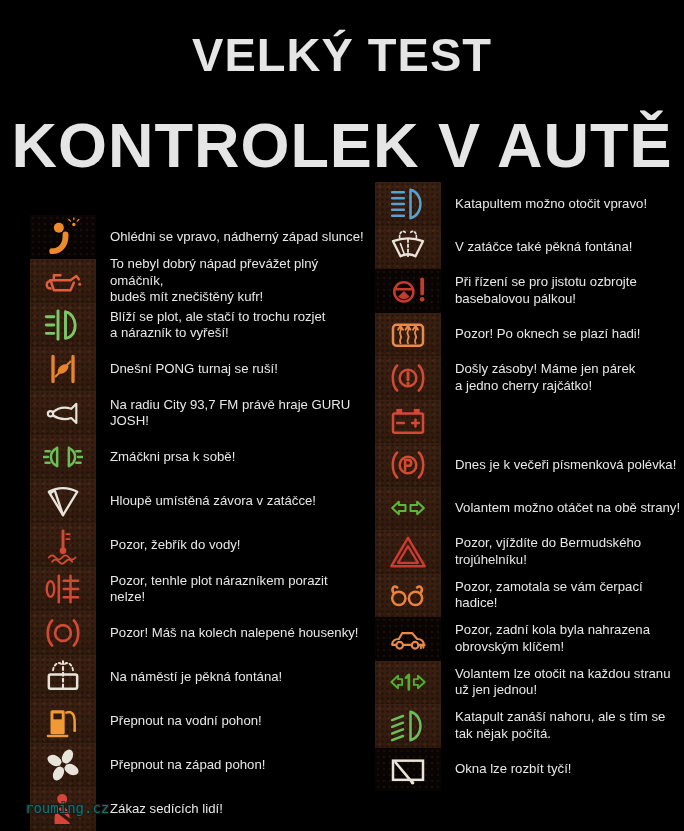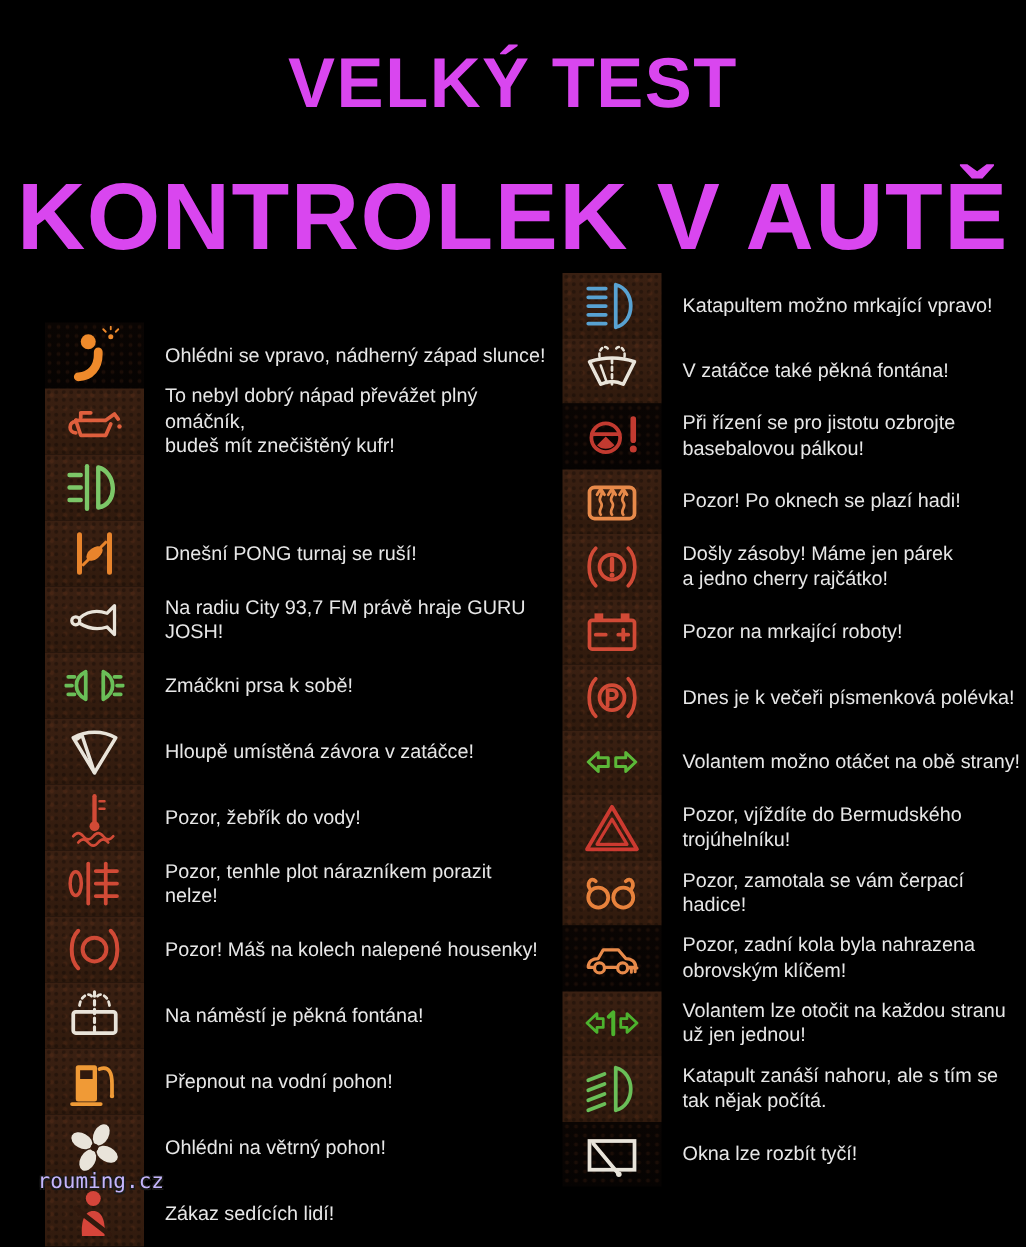--- a/index.html
+++ b/index.html
@@ -2,21 +2,21 @@
 <html><head>
 <meta charset="utf-8">
 <style>
   html,body{margin:0;padding:0;}
   body{
     width:684px;height:831px;position:relative;overflow:hidden;
     background:#000;font-family:"Liberation Sans",sans-serif;
   }
   .title{
     position:absolute;top:26px;left:0;right:0;text-align:center;
-    color:#d946ef;font-weight:900;letter-spacing:1px;
+    color:#e5e5e5;font-weight:900;letter-spacing:1px;
   }
   .title .l1{font-size:47px;line-height:58px;}
   .title .l2{font-size:63px;line-height:58px;margin-top:32px;}
   .col{position:absolute;}
   .col-left{left:30px;top:215px;width:335px;}
   .col-right{left:375px;top:182px;width:306px;}
   .row{display:flex;align-items:center;}
   .col-left .row{height:44px;}
   .col-right .row{height:43.5px;}
   .icon-cell{
@@ -32,22 +32,22 @@
       radial-gradient(rgba(60,30,15,.35) 1px, transparent 1.6px),
       linear-gradient(180deg,#0a0503,#060302);
     background-size:6px 6px,100% 100%;
   }
   .icon-cell svg{display:block;}
   .caption{
     margin-left:14px;color:#e7e7e7;font-size:13.2px;line-height:16.5px;
     white-space:pre-line;
   }
   .watermark{
-    position:absolute;left:25px;top:780px;z-index:6;
-    font-family:"DejaVu Sans Mono",monospace;font-size:14px;color:#c4b5fd;
+    position:absolute;left:25px;top:800px;z-index:6;
+    font-family:"DejaVu Sans Mono",monospace;font-size:14px;color:#0f766e;
     text-shadow:1px 1px 0 #1b1b1b,-1px -1px 0 #1b1b1b,1px -1px 0 #1b1b1b,-1px 1px 0 #1b1b1b;
   }
 </style>
 </head>
 <body>
 
 <div class="title">
   <div class="l1">VELKÝ TEST</div>
   <div class="l2">KONTROLEK V AUTĚ</div>
 </div>
@@ -81,20 +81,22 @@
   </div>
 
   <div class="row">
     <div class="icon-cell" style="color: rgb(124, 199, 104);">
       <svg viewBox="0 0 48 48" width="40" height="40" fill="none" stroke="currentColor" stroke-width="3.5" stroke-linecap="round" stroke-linejoin="round">
         <path d="M4,14 H13 M4,24 H13 M4,34 H13"></path>
         <path d="M18,7 V41"></path>
         <path d="M27,8 V40 M27,8 C41,11 44,37 27,40"></path>
       </svg>
     </div>
+    <div class="caption">Blíží se plot, ale stačí to trochu rozjet
+a nárazník to vyřeší!</div>
   </div>
 
   <div class="row">
     <div class="icon-cell" style="color: rgb(232, 132, 44);">
       <svg viewBox="0 0 48 48" width="40" height="40" fill="none" stroke="currentColor" stroke-linecap="round">
         <path d="M12,9 V39 M36,9 V39" stroke-width="4"></path>
         <ellipse cx="24" cy="24" rx="7.5" ry="4.5" transform="rotate(-38 24 24)" fill="currentColor" stroke="none"></ellipse>
         <path d="M15,33 L19,29 M29,19 L33,15" stroke-width="2.5"></path>
       </svg>
     </div>
@@ -199,21 +201,21 @@
       <svg viewBox="0 0 48 48" width="40" height="40">
         <g fill="currentColor">
           <ellipse cx="24" cy="12.5" rx="6" ry="9" transform="rotate(28 24 24)"></ellipse>
           <ellipse cx="24" cy="12.5" rx="6" ry="9" transform="rotate(118 24 24)"></ellipse>
           <ellipse cx="24" cy="12.5" rx="6" ry="9" transform="rotate(208 24 24)"></ellipse>
           <ellipse cx="24" cy="12.5" rx="6" ry="9" transform="rotate(298 24 24)"></ellipse>
         </g>
         <circle cx="24" cy="24" r="3" fill="#31190d"></circle>
       </svg>
     </div>
-    <div class="caption">Ohlédni na větrný pohon!</div>
+    <div class="caption">Přepnout na západ pohon!</div>
   </div>
 
   <div class="row">
     <div class="icon-cell" style="color: rgb(214, 69, 58);">
       <svg viewBox="0 0 48 48" width="40" height="40">
         <circle cx="23" cy="12" r="6" fill="currentColor"></circle>
         <path d="M14,42 C13,30 16,22 23,22 C30,22 33,30 32,42 Z" fill="currentColor"></path>
         <path d="M9,20 L36,41" stroke="#31190d" stroke-width="4" stroke-linecap="round" fill="none"></path>
       </svg>
     </div>
@@ -224,21 +226,21 @@
 
 <div class="col col-right">
 
   <div class="row">
     <div class="icon-cell" style="color: rgb(88, 162, 210);">
       <svg viewBox="0 0 48 48" width="40" height="40" fill="none" stroke="currentColor" stroke-width="3" stroke-linecap="round">
         <path d="M5,10 H19 M5,17 H19 M5,24 H19 M5,31 H19 M5,38 H19"></path>
         <path d="M27,7 V41 M27,7 C43,11 43,37 27,41"></path>
       </svg>
     </div>
-    <div class="caption">Katapultem možno mrkající vpravo!</div>
+    <div class="caption">Katapultem možno otočit vpravo!</div>
   </div>
 
   <div class="row">
     <div class="icon-cell" style="color: rgb(233, 228, 218);">
       <svg viewBox="0 0 48 48" width="40" height="40" fill="none" stroke="currentColor" stroke-linecap="round" stroke-linejoin="round">
         <path d="M6,17 C17,13 31,13 42,17 L33,35 C27,32 21,32 15,35 Z" stroke-width="2.8"></path>
         <path d="M24,15 V35" stroke-width="2.2" stroke-dasharray="3,3"></path>
         <path d="M14,13 C13,6 19,3 21,7" stroke-width="2" stroke-dasharray="2.5,2.5"></path>
         <path d="M34,13 C35,6 29,3 27,7" stroke-width="2" stroke-dasharray="2.5,2.5"></path>
         <path d="M20,34 L15,20" stroke-width="2"></path>
@@ -290,21 +292,20 @@
   <div class="row">
     <div class="icon-cell" style="color: rgb(209, 74, 54);">
       <svg viewBox="0 0 48 48" width="40" height="40" fill="none" stroke="currentColor" stroke-width="3" stroke-linecap="round">
         <rect x="6" y="15" width="36" height="23" rx="2"></rect>
         <rect x="10" y="9.5" width="7" height="5.5" fill="currentColor" stroke="none"></rect>
         <rect x="31" y="9.5" width="7" height="5.5" fill="currentColor" stroke="none"></rect>
         <path d="M11,26.5 H19"></path>
         <path d="M29,26.5 H37 M33,22.5 V30.5"></path>
       </svg>
     </div>
-    <div class="caption">Pozor na mrkající roboty!</div>
   </div>
 
   <div class="row">
     <div class="icon-cell" style="color: rgb(209, 74, 54);">
       <svg viewBox="0 0 48 48" width="40" height="40" fill="none" stroke="currentColor" stroke-width="3" stroke-linecap="round">
         <circle cx="24" cy="24" r="10"></circle>
         <path d="M20.5,30.5 V18 H24.5 C29,18 29,25 24.5,25 H20.5"></path>
         <path d="M11,9 C4,16 4,32 11,39"></path>
         <path d="M37,9 C44,16 44,32 37,39"></path>
       </svg>

